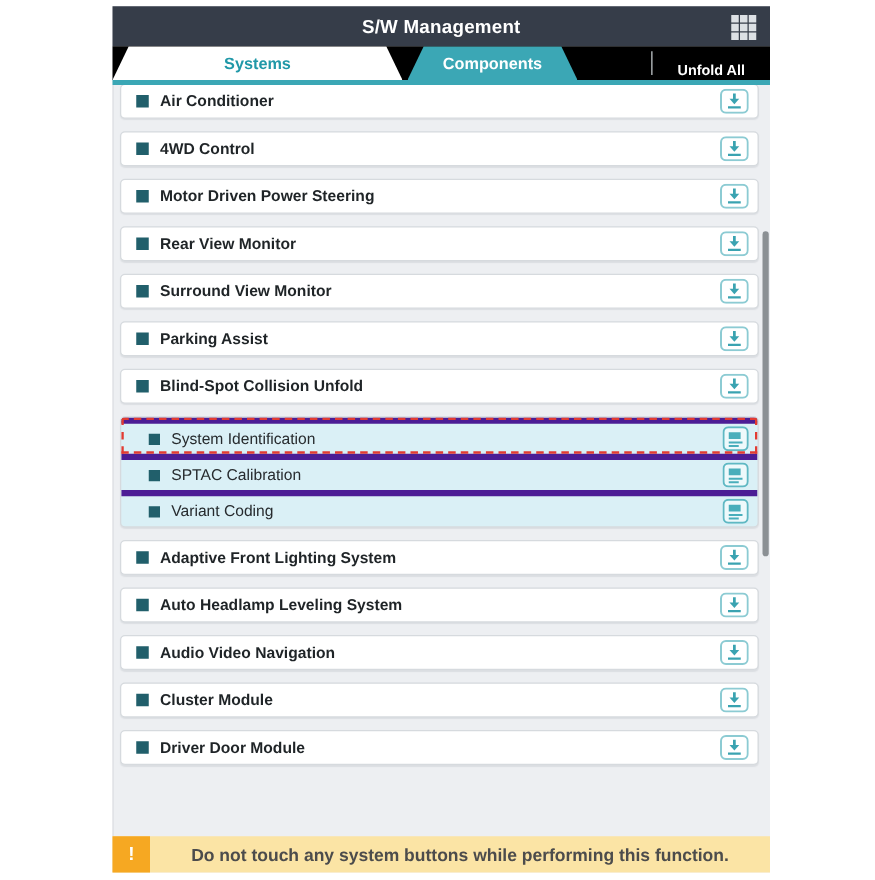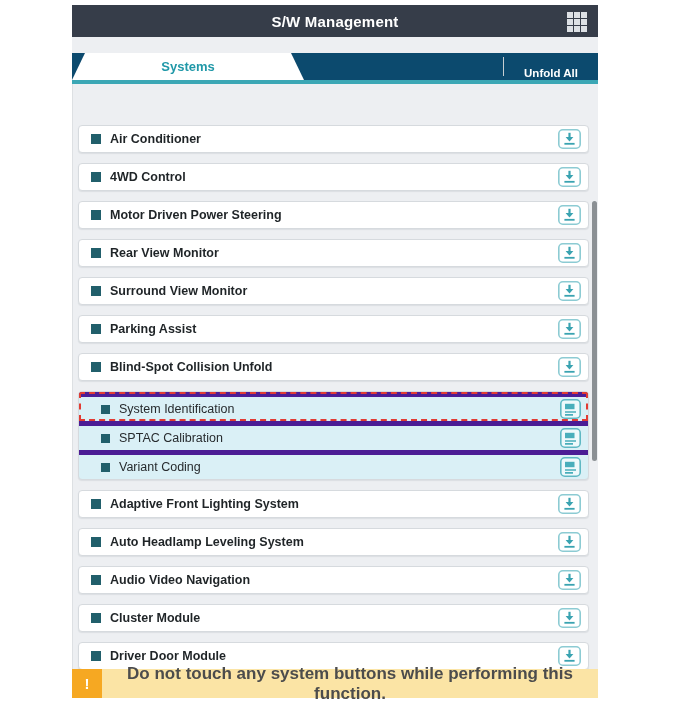--- a/index.html
+++ b/index.html
@@ -1,41 +1,41 @@
 <!DOCTYPE html>
 <html><head>
 <meta charset="utf-8">
 <style>
   html,body{margin:0;padding:0;}
   body{
     width:700px;height:704px;background:#ffffff;
     font-family:"Liberation Sans",sans-serif;position:relative;overflow:hidden;
   }
-  .app{position:absolute;left:72px;top:5px;width:526px;height:693px;background:#edeff2;}
+  .app{position:absolute;left:90px;top:5px;width:526px;height:693px;background:#edeff2;}
 
   
   .header{height:32px;background:#363d49;position:relative;display:flex;align-items:center;justify-content:center;}
   .header .title{color:#ffffff;font-weight:bold;font-size:15px;letter-spacing:.2px;}
   .grid-btn{position:absolute;right:9px;top:4px;width:25px;height:25px;display:flex;align-items:center;justify-content:center;cursor:pointer;}
 
   
-  .tabbar{height:27px;background:#0c4a6e;position:relative;margin-top:16px;}
+  .tabbar{height:27px;background:#000000;position:relative;}
   .tab{position:absolute;top:0;height:27px;display:flex;align-items:center;justify-content:center;font-weight:bold;font-size:13px;cursor:pointer;}
   .tab-systems{left:0;width:232px;background:#ffffff;color:#2098a8;
     clip-path:polygon(13px 0,219px 0,232px 27px,0 27px);}
   .tab-components{left:236px;width:136px;background:#3ba7b5;color:#ffffff;
     clip-path:polygon(13px 0,123px 0,136px 27px,0 27px);}
   .unfold-divider{position:absolute;left:431px;top:4px;width:1px;height:19px;background:#c7ced1;}
   .unfold{position:absolute;right:0;top:0;width:94px;height:40px;display:flex;align-items:center;justify-content:center;
     color:#ffffff;font-weight:bold;font-size:11.5px;cursor:pointer;}
   .strip{height:4px;background:#3ba7b5;}
 
   
   .content{position:relative;height:601px;background:#edeff2;overflow:hidden;border-left:1px solid #dde0e3;box-sizing:border-box;}
-  .rows{position:absolute;top:-1px;left:5px;width:511px;margin-top:42px;}
+  .rows{position:absolute;top:-1px;left:5px;width:511px;}
   .row{height:28px;background:#ffffff;border:1px solid #d6dade;border-radius:4px;
     display:flex;align-items:center;margin-bottom:10px;box-sizing:border-box;
     box-shadow:0 1px 1px rgba(70,80,90,.10);cursor:pointer;}
   .bullet{width:10px;height:10px;background:#215f6b;margin:0 9px 0 12px;flex:none;}
   .row-label{font-weight:bold;font-size:12.5px;color:#1f2427;white-space:nowrap;}
   .row-icon{margin-left:auto;margin-right:7px;flex:none;display:flex;align-items:center;}
 
   .group{border:1px solid #d6dade;border-radius:4px;background:#daf0f6;margin-bottom:10px;
     overflow:hidden;box-sizing:border-box;box-shadow:0 1px 1px rgba(70,80,90,.10);}
   .group .parent{border:none;border-radius:0;margin:0;box-shadow:none;}
@@ -43,21 +43,21 @@
   .subrow .bullet{width:9px;height:9px;margin:0 9px 0 22px;}
   .subrow .row-label{font-weight:normal;color:#272b2e;}
   .subrow.selected{outline:2px dashed #e23b32;outline-offset:-2px;}
 
   .scroll-thumb{position:absolute;right:1px;top:117px;width:5px;height:260px;background:#8b9094;border-radius:3px;cursor:grab;}
 
   
   .warnbar{position:absolute;left:0;bottom:0;width:526px;height:29px;background:#fbe4a5;display:flex;align-items:center;}
   .warn-badge{width:30px;height:29px;background:#f6a822;color:#ffffff;font-weight:bold;font-size:15px;
     display:flex;align-items:center;justify-content:center;flex:none;}
-  .warn-text{position:absolute;left:30px;right:0;text-align:center;font-weight:bold;font-size:17px;color:#4c4c4c;}
+  .warn-text{position:absolute;left:30px;right:0;text-align:center;font-weight:bold;font-size:14px;color:#4c4c4c;}
 </style>
 </head>
 <body>
 
 <div class="app">
 
   <div class="header">
     <div class="title">S/W Management</div>
     <div class="grid-btn">
       <svg width="22" height="22" viewBox="0 0 22 22">
@@ -73,20 +73,23 @@
             <rect x="15" y="15" width="6" height="6"></rect>
         </g>
       </svg>
     </div>
   </div>
 
   <div class="tabbar">
     <div class="tab tab-systems">
       <span>Systems</span>
     </div>
+    <div class="tab tab-components">
+      <span>Components</span>
+    </div>
     <div class="unfold-divider"></div>
     <div class="unfold">
       <span>Unfold All</span>
     </div>
   </div>
   <div class="strip"></div>
 
   <div class="content">
     <div class="rows" id="rows">
         <div class="row">

